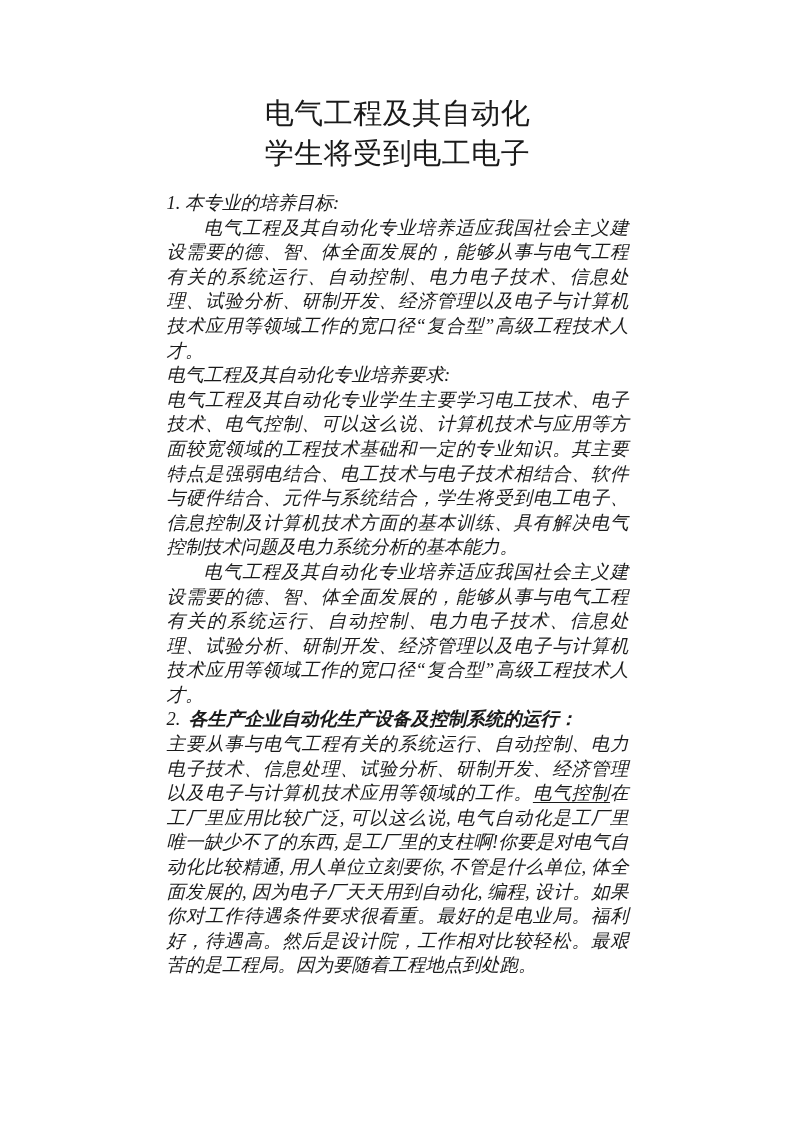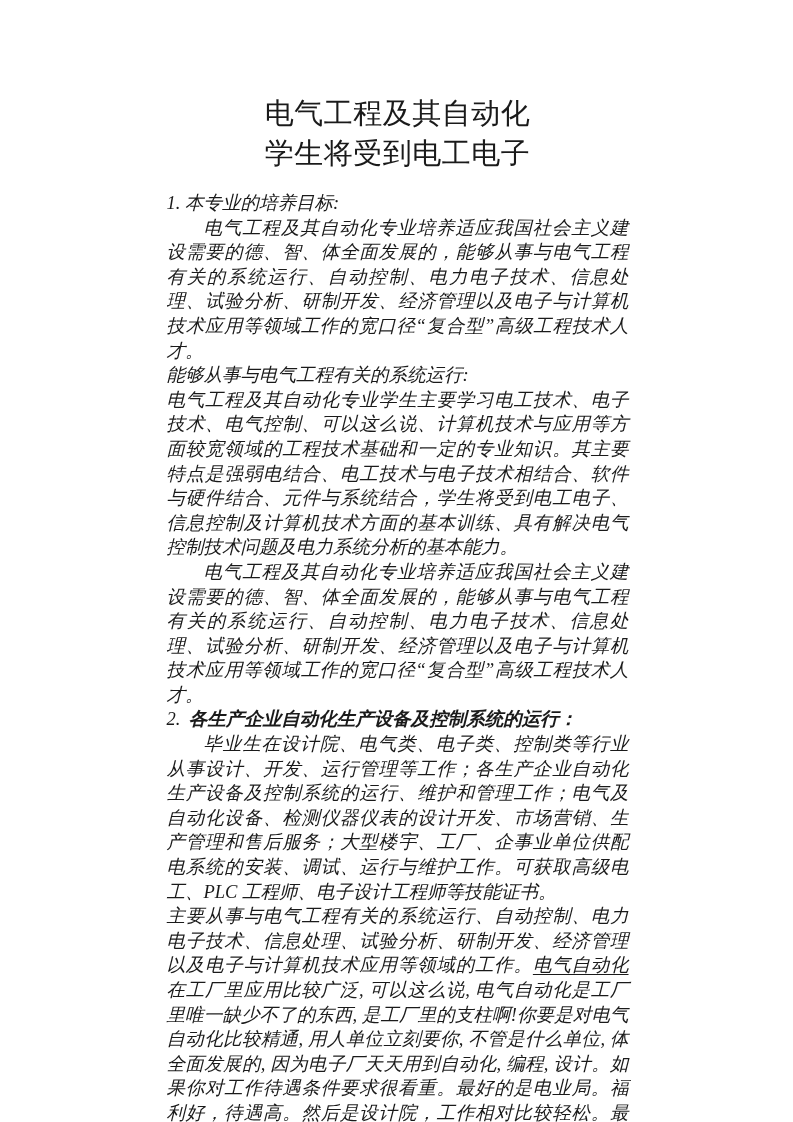--- a/index.html
+++ b/index.html
@@ -65,26 +65,25 @@
     <div>电气工程及其自动化</div>
     <div>学生将受到电工电子</div>
   </div>
 
   <div class="doc-body">
 
     <p class="sec-heading">1. 本专业的培养目标:</p>
 
     <p class="indent">电气工程及其自动化专业培养适应我国社会主义建设需要的德、智、体全面发展的，能够从事与电气工程有关的系统运行、自动控制、电力电子技术、信息处理、试验分析、研制开发、经济管理以及电子与计算机技术应用等领域工作的宽口径“复合型”高级工程技术人才。</p>
 
-    <p class="sec-heading">能够从事与电气工程有关的系统运行:</p>
+    <p class="sec-heading">电气工程及其自动化专业培养要求:</p>
 
     <p>电气工程及其自动化专业学生主要学习电工技术、电子技术、电气控制、可以这么说、计算机技术与应用等方面较宽领域的工程技术基础和一定的专业知识。其主要特点是强弱电结合、电工技术与电子技术相结合、软件与硬件结合、元件与系统结合，学生将受到电工电子、信息控制及计算机技术方面的基本训练、具有解决电气控制技术问题及电力系统分析的基本能力。</p>
 
     <p class="indent">电气工程及其自动化专业培养适应我国社会主义建设需要的德、智、体全面发展的，能够从事与电气工程有关的系统运行、自动控制、电力电子技术、信息处理、试验分析、研制开发、经济管理以及电子与计算机技术应用等领域工作的宽口径“复合型”高级工程技术人才。</p>
 
     <p class="sec-heading sec2-heading"><span class="sec2-num">2.</span><span>各生产企业自动化生产设备及控制系统的运行：</span></p>
 
-    <p class="indent">毕业生在设计院、电气类、电子类、控制类等行业从事设计、开发、运行管理等工作；各生产企业自动化生产设备及控制系统的运行、维护和管理工作；电气及自动化设备、检测仪器仪表的设计开发、市场营销、生产管理和售后服务；大型楼宇、工厂、企事业单位供配电系统的安装、调试、运行与维护工作。可获取高级电工、PLC 工程师、电子设计工程师等技能证书。</p>
 
-    <p><span>主要从事与电气工程有关的系统运行、自动控制、电力电子技术、信息处理、试验分析、研制开发、经济管理以及电子与计算机技术应用等领域的工作。</span><span class="u">电气自动化</span><span>在工厂里应用比较广泛, 可以这么说, 电气自动化是工厂里唯一缺少不了的东西, 是工厂里的支柱啊!你要是对电气自动化比较精通, 用人单位立刻要你, 不管是什么单位, 体全面发展的, 因为电子厂天天用到自动化, 编程, 设计。如果你对工作待遇条件要求很看重。最好的是电业局。福利好，待遇高。然后是设计院，工作相对比较轻松。最艰苦的是工程局。因为要随着工程地点到处跑。</span></p>
+    <p><span>主要从事与电气工程有关的系统运行、自动控制、电力电子技术、信息处理、试验分析、研制开发、经济管理以及电子与计算机技术应用等领域的工作。</span><span class="u">电气控制</span><span>在工厂里应用比较广泛, 可以这么说, 电气自动化是工厂里唯一缺少不了的东西, 是工厂里的支柱啊!你要是对电气自动化比较精通, 用人单位立刻要你, 不管是什么单位, 体全面发展的, 因为电子厂天天用到自动化, 编程, 设计。如果你对工作待遇条件要求很看重。最好的是电业局。福利好，待遇高。然后是设计院，工作相对比较轻松。最艰苦的是工程局。因为要随着工程地点到处跑。</span></p>
 
   </div>
 </div>
 
 </body></html>

